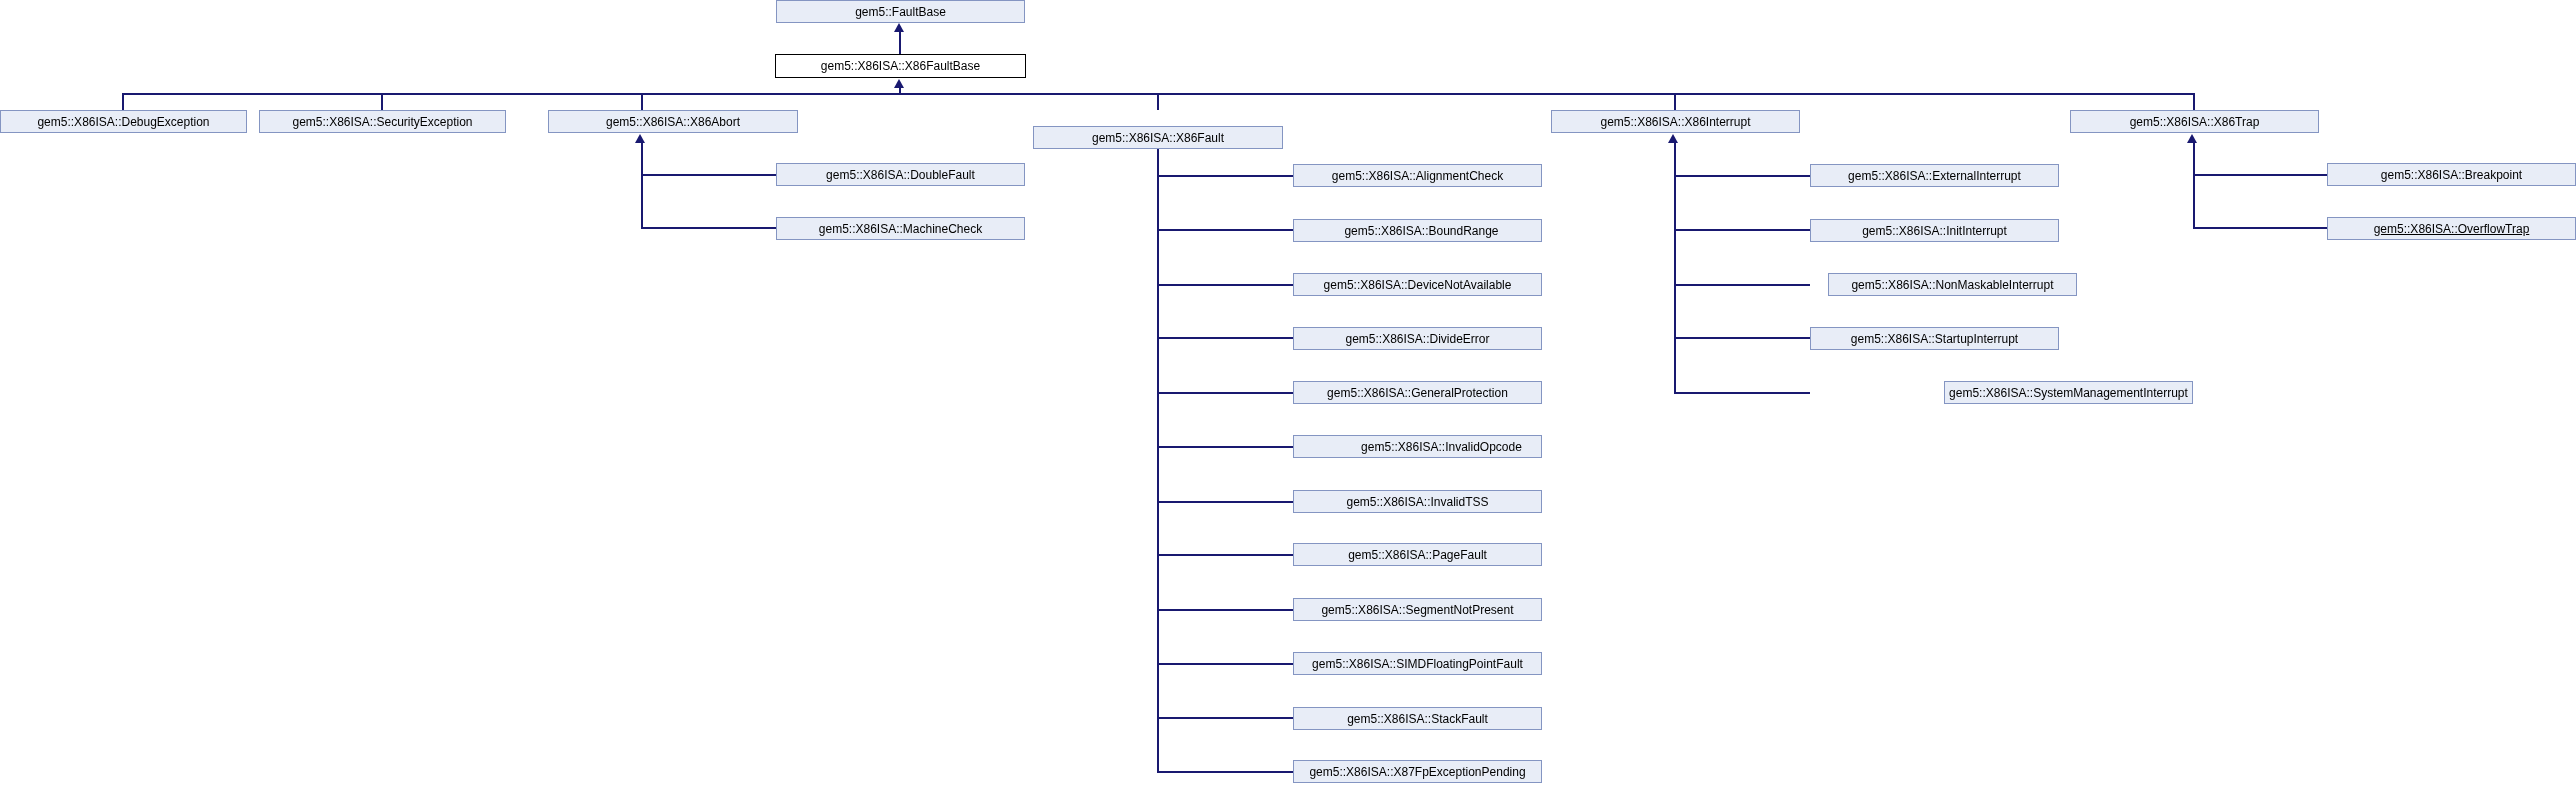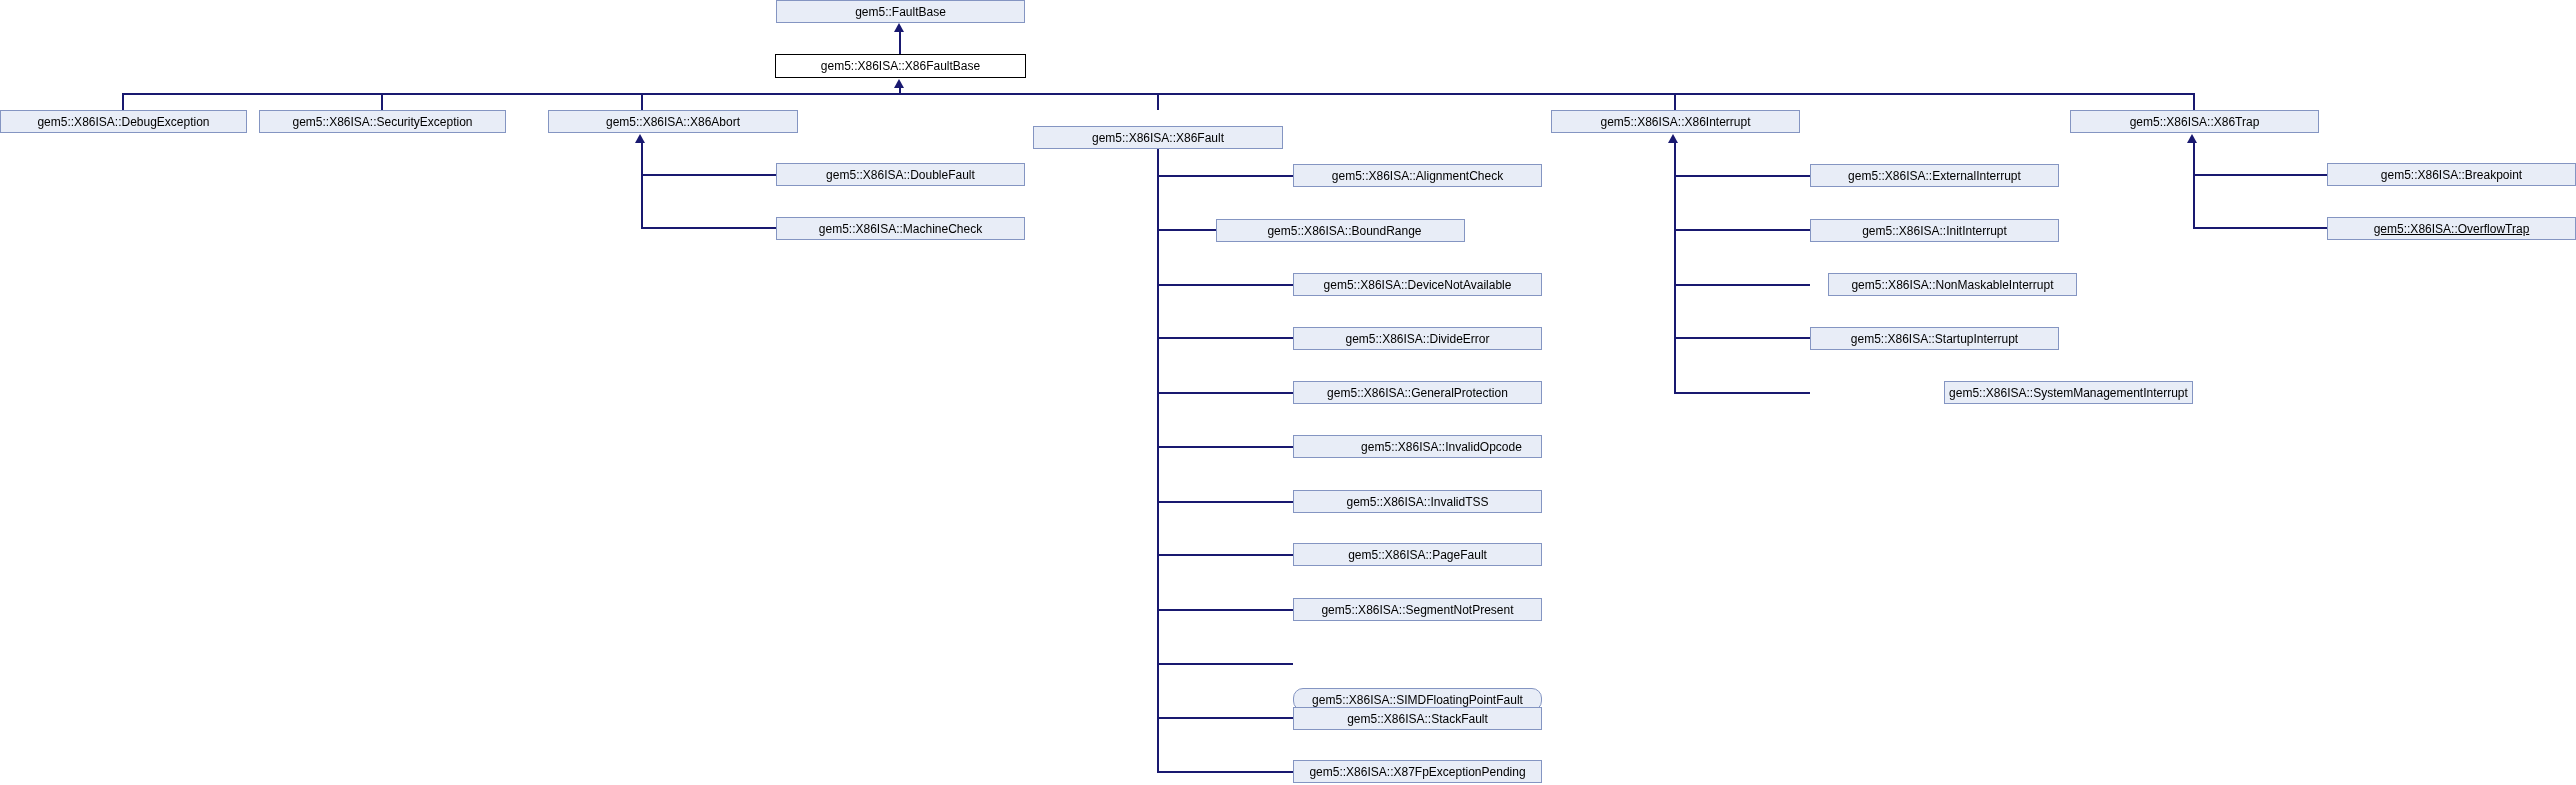--- a/index.html
+++ b/index.html
@@ -114,29 +114,29 @@
   <div class="node" style="left:259px;top:110px;width:247px;">gem5::X86ISA::SecurityException</div>
   <div class="node" style="left:516px;top:110px;width:250px;margin-left:32px;">gem5::X86ISA::X86Abort</div>
   <div class="node" style="left:1033px;top:110px;width:250px;margin-top:16px;">gem5::X86ISA::X86Fault</div>
   <div class="node" style="left:1551px;top:110px;">gem5::X86ISA::X86Interrupt</div>
   <div class="node" style="left:2070px;top:110px;">gem5::X86ISA::X86Trap</div>
 
   <div class="node" style="left:776px;top:163px;">gem5::X86ISA::DoubleFault</div>
   <div class="node" style="left:776px;top:217px;">gem5::X86ISA::MachineCheck</div>
 
   <div class="node" style="left:1293px;top:164px;">gem5::X86ISA::AlignmentCheck</div>
-  <div class="node" style="left:1216px;top:219px;padding-left:8px;">gem5::X86ISA::BoundRange</div>
+  <div class="node" style="left:1293px;top:219px;padding-left:8px;">gem5::X86ISA::BoundRange</div>
   <div class="node" style="left:1293px;top:273px;">gem5::X86ISA::DeviceNotAvailable</div>
   <div class="node" style="left:1293px;top:327px;">gem5::X86ISA::DivideError</div>
   <div class="node" style="left:1293px;top:381px;">gem5::X86ISA::GeneralProtection</div>
   <div class="node" style="left:1293px;top:435px;padding-left:48px;">gem5::X86ISA::InvalidOpcode</div>
   <div class="node" style="left:1293px;top:490px;">gem5::X86ISA::InvalidTSS</div>
   <div class="node" style="left:1293px;top:543px;">gem5::X86ISA::PageFault</div>
   <div class="node" style="left:1293px;top:598px;">gem5::X86ISA::SegmentNotPresent</div>
-  <div class="node" style="left:1293px;top:688px;border-radius:10px;">gem5::X86ISA::SIMDFloatingPointFault</div>
+  <div class="node" style="left:1293px;top:652px;">gem5::X86ISA::SIMDFloatingPointFault</div>
   <div class="node" style="left:1293px;top:707px;">gem5::X86ISA::StackFault</div>
   <div class="node" style="left:1293px;top:760px;">gem5::X86ISA::X87FpExceptionPending</div>
 
   <div class="node" style="left:1810px;top:164px;">gem5::X86ISA::ExternalInterrupt</div>
   <div class="node" style="left:1810px;top:219px;">gem5::X86ISA::InitInterrupt</div>
   <div class="node" style="left:1810px;top:273px;margin-left:18px;">gem5::X86ISA::NonMaskableInterrupt</div>
   <div class="node" style="left:1810px;top:327px;">gem5::X86ISA::StartupInterrupt</div>
   <div class="node" style="left:1904px;top:381px;margin-left:40px;">gem5::X86ISA::SystemManagementInterrupt</div>
 
   <div class="node" style="left:2327px;top:163px;">gem5::X86ISA::Breakpoint</div>

